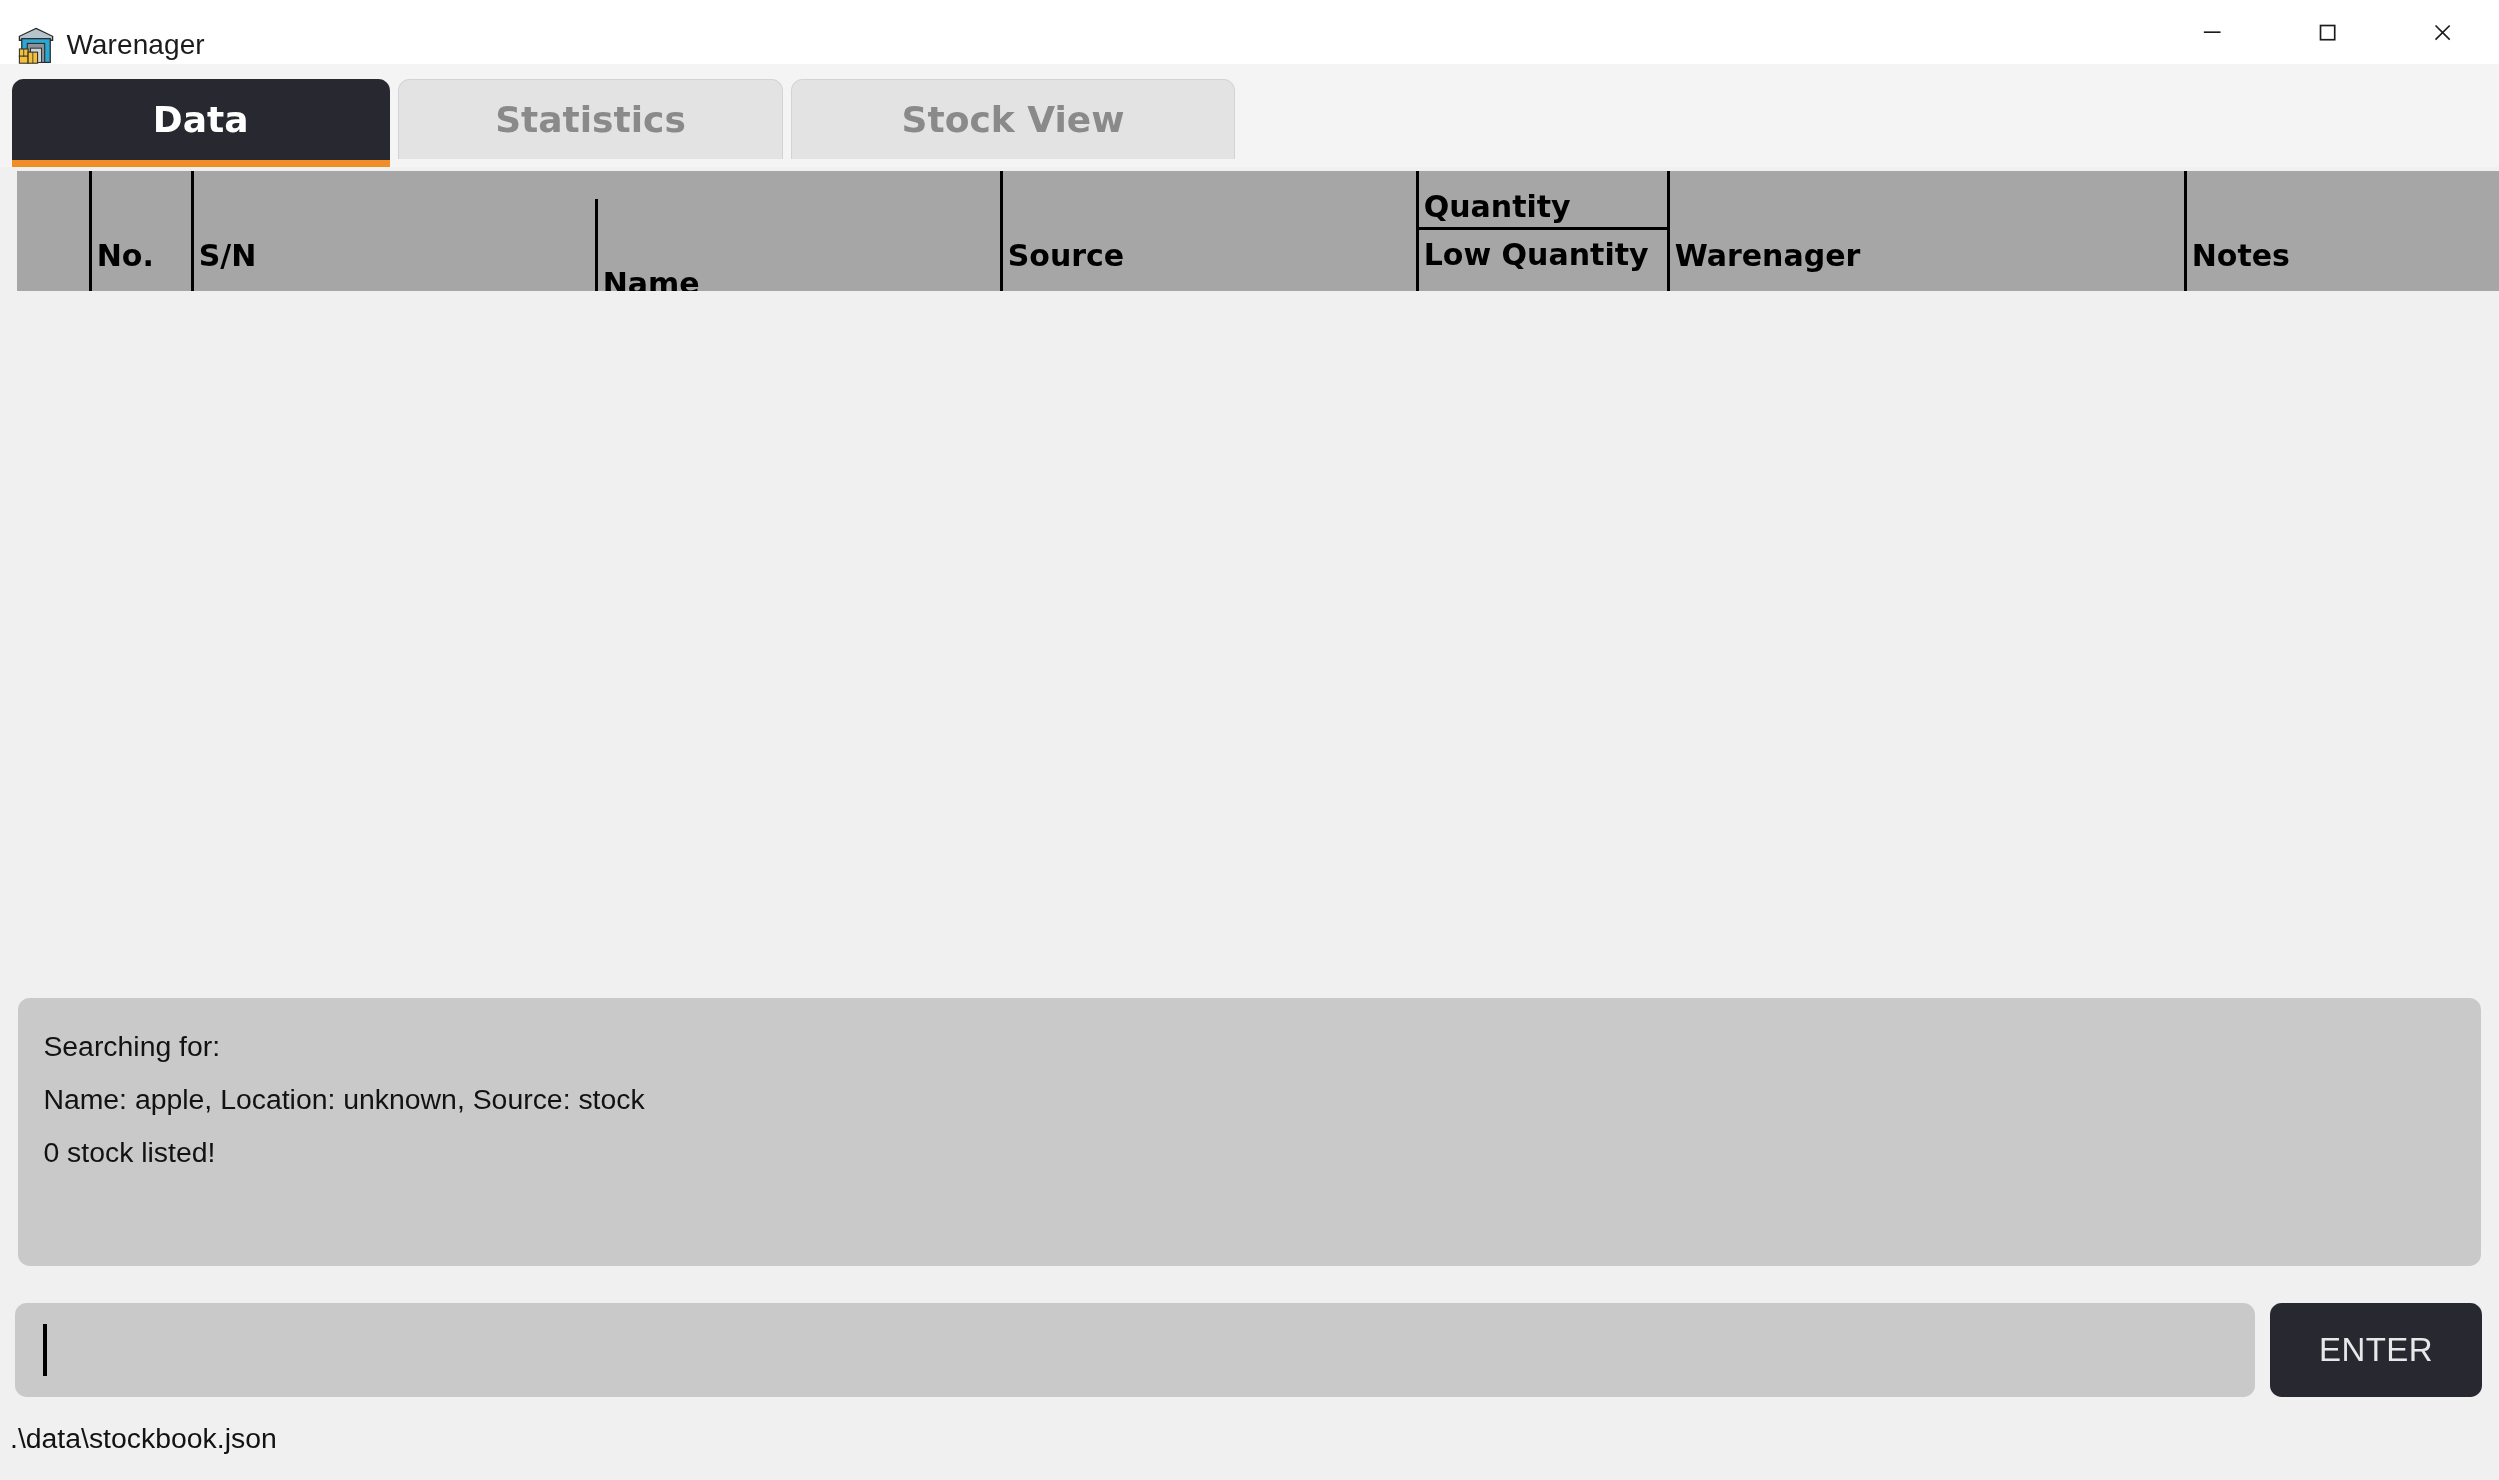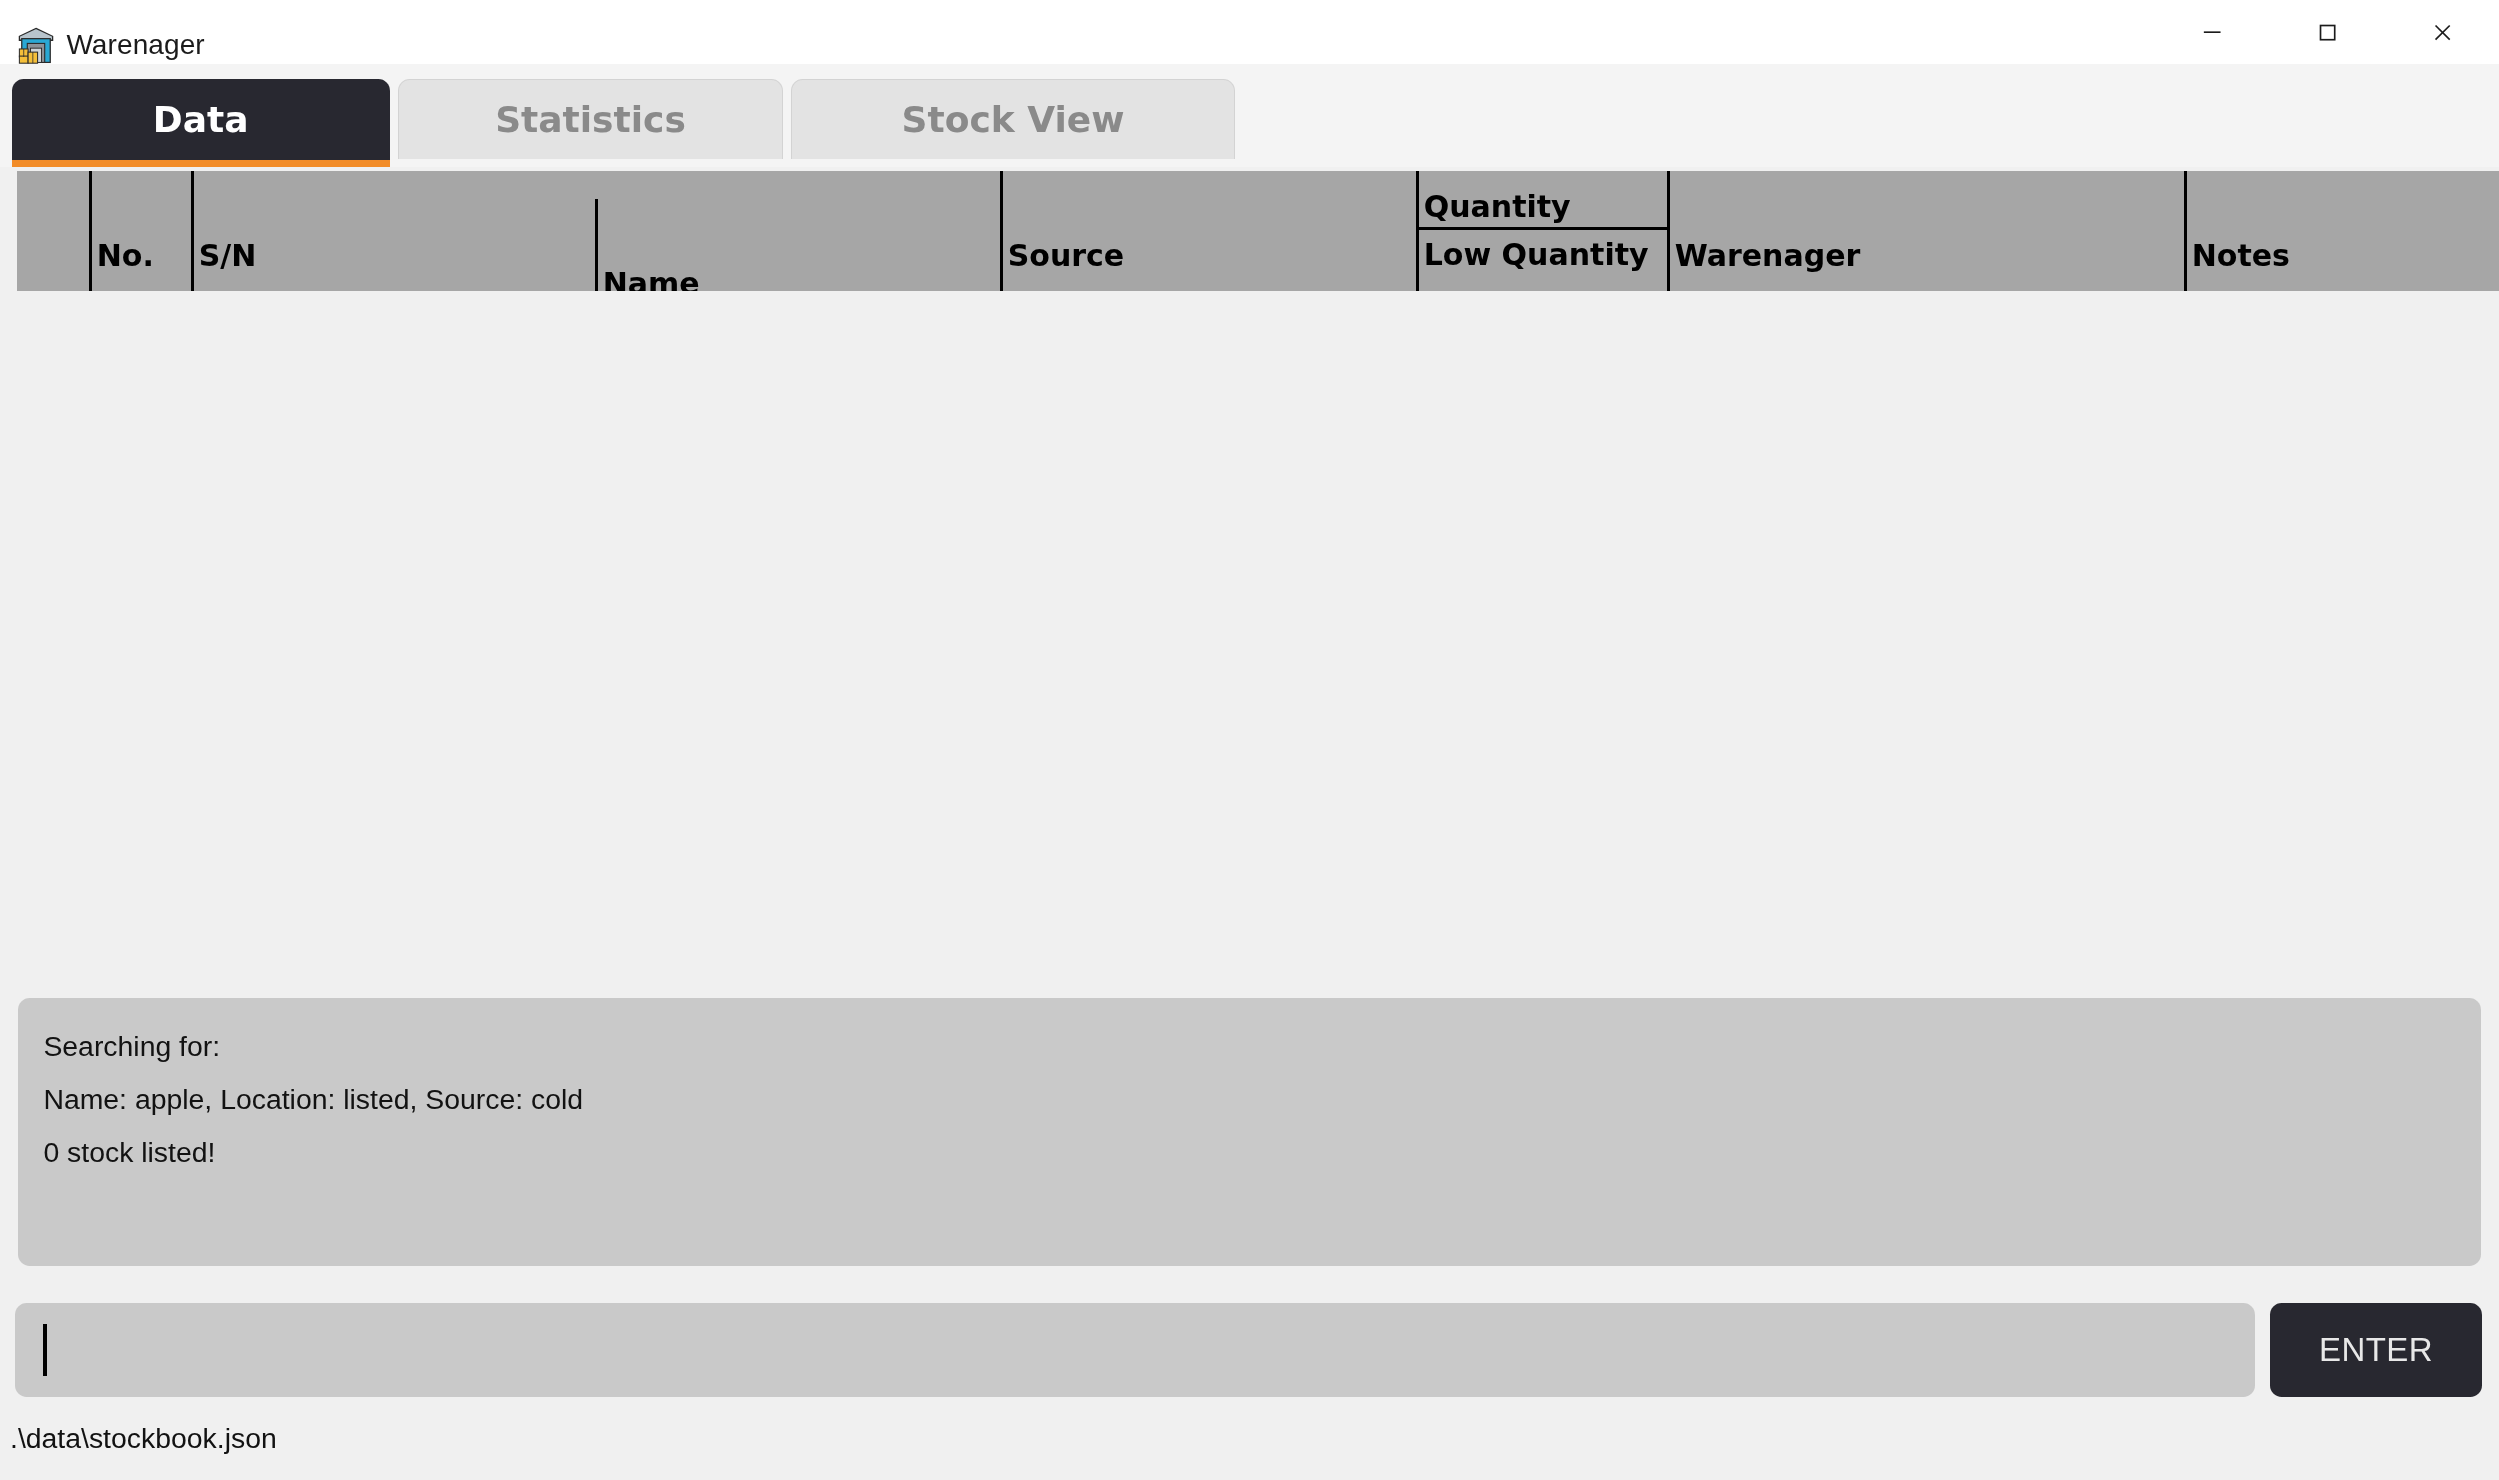--- a/index.html
+++ b/index.html
@@ -350,21 +350,21 @@
       <div class="th" style="left:2167px; width:316px;">
         <span>Notes</span>
       </div>
 
     </div>
     <div class="tbody"></div>
   </div>
 
   <div class="status-panel">
     <div class="status-line">Searching for:</div>
-    <div class="status-line">Name: apple, Location: listed, Source: cold</div>
+    <div class="status-line">Name: apple, Location: unknown, Source: stock</div>
     <div class="status-line">0 stock listed!</div>
   </div>
 
   <div class="input-row">
     <div class="text-input">
       <span class="caret"></span>
       <span class="input-value"></span>
     </div>
     <div class="enter-btn">
       <span>ENTER</span>

